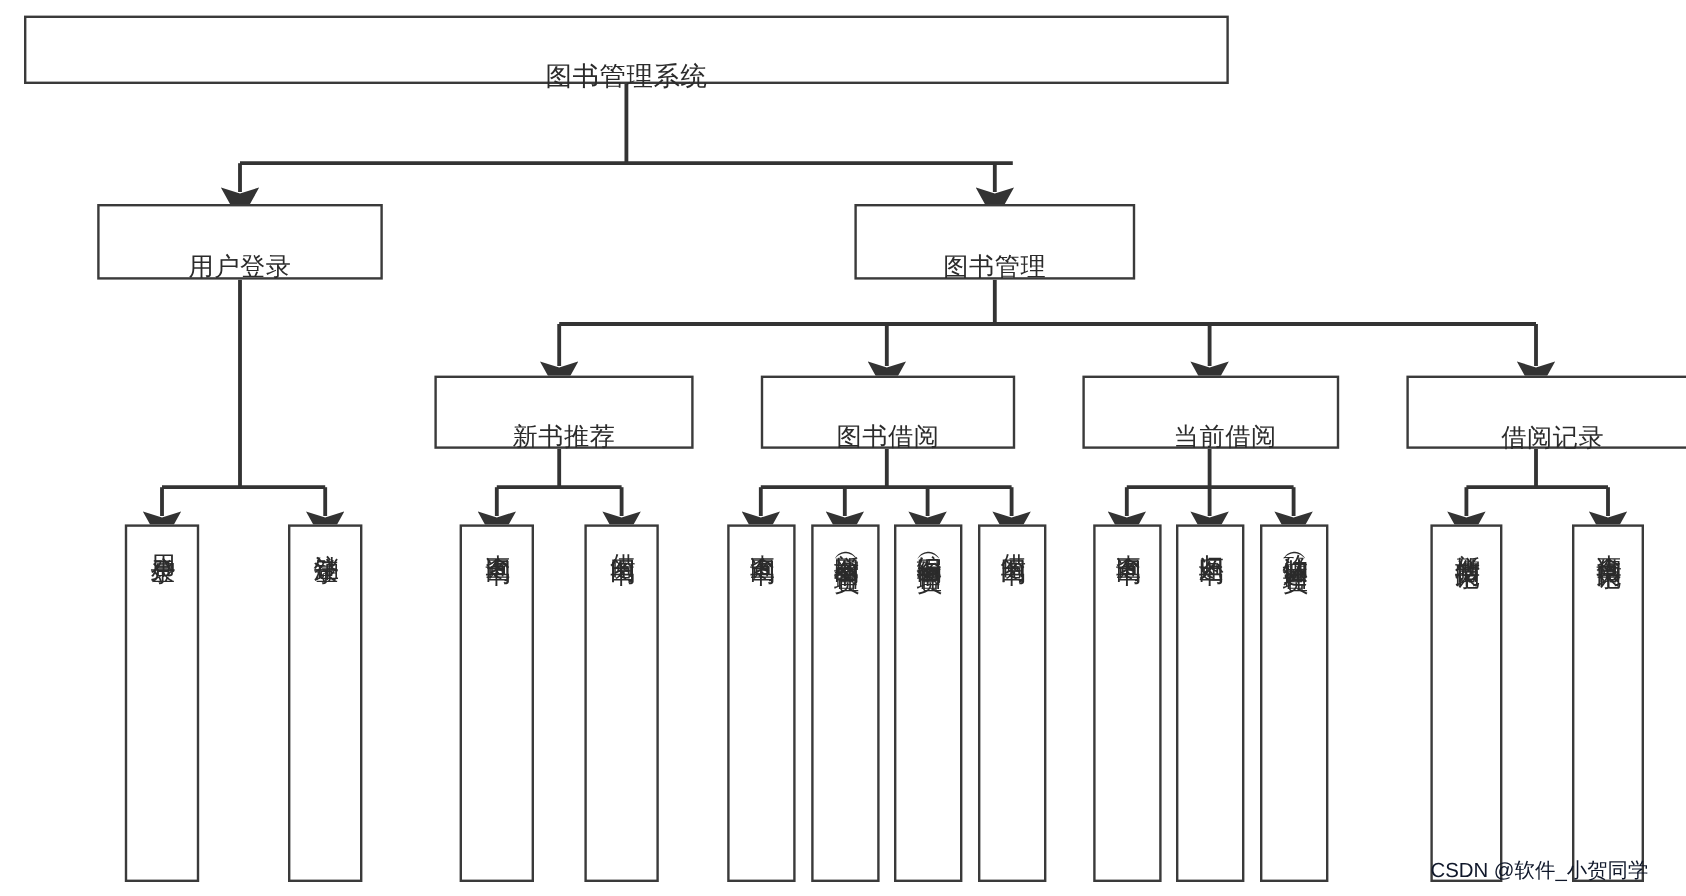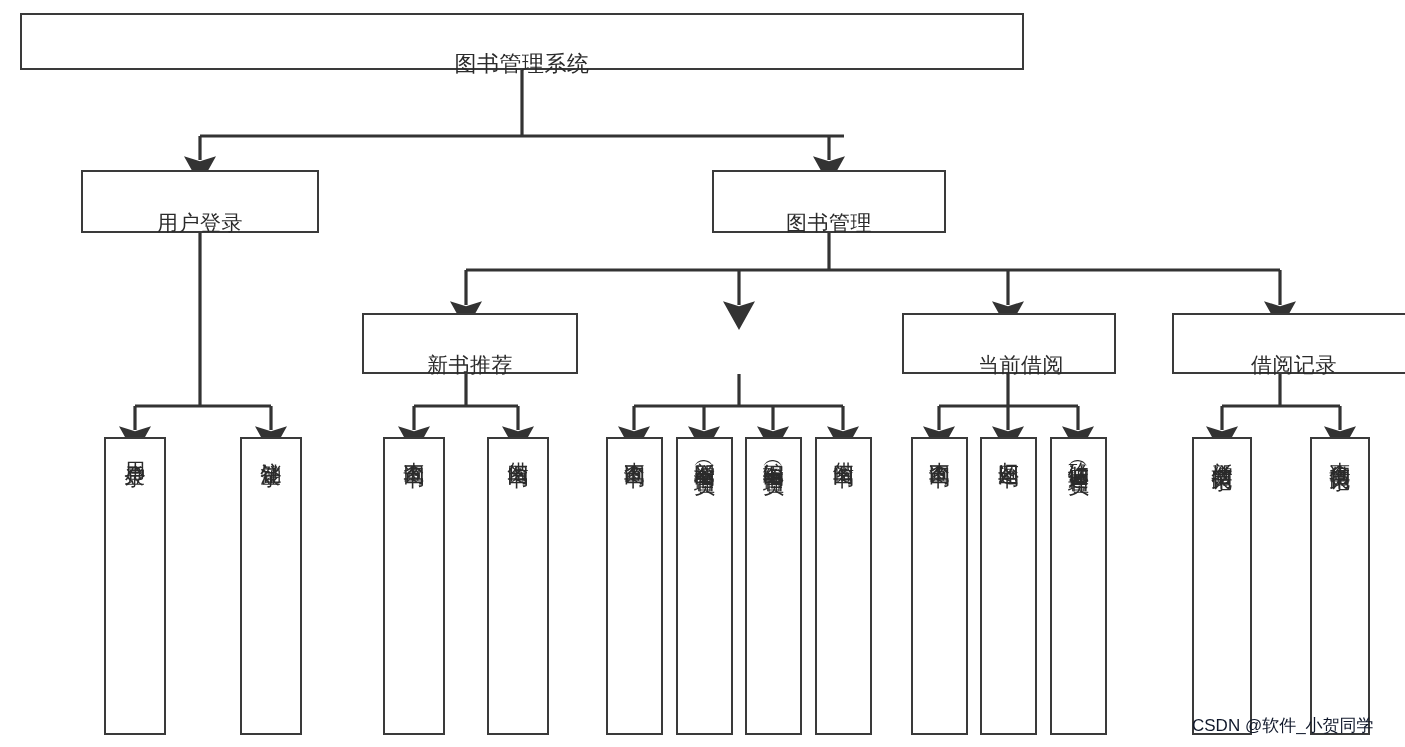--- a/index.html
+++ b/index.html
@@ -133,20 +133,23 @@
   <div class="node h" style="left:81px; top:170px; width:238px; height:63px;">
     <span class="node-label">用户登录</span>
   </div>
   <div class="node h" style="left:362px; top:313px; width:216px; height:61px;">
     <span class="node-label">新书推荐</span>
   </div>
 
   <div class="node h" style="left:712px; top:170px; width:234px; height:63px;">
     <span class="node-label">图书管理</span>
   </div>
+  <div class="node h" style="left:634px; top:313px; width:212px; height:61px;">
+    <span class="node-label">图书借阅</span>
+  </div>
   <div class="node h" style="left:902px; top:313px; width:214px; height:61px;padding-left:24px;">
     <span class="node-label">当前借阅</span>
   </div>
   <div class="node h" style="left:1172px; top:313px; width:244px; height:61px;font-family:Liberation Serif, serif;">
     <span class="node-label">借阅记录</span>
   </div>
 
   <div class="node v" style="left:104px; top:437px; width:62px; height:298px;">
     <span class="node-label">用户登录</span>
   </div>

